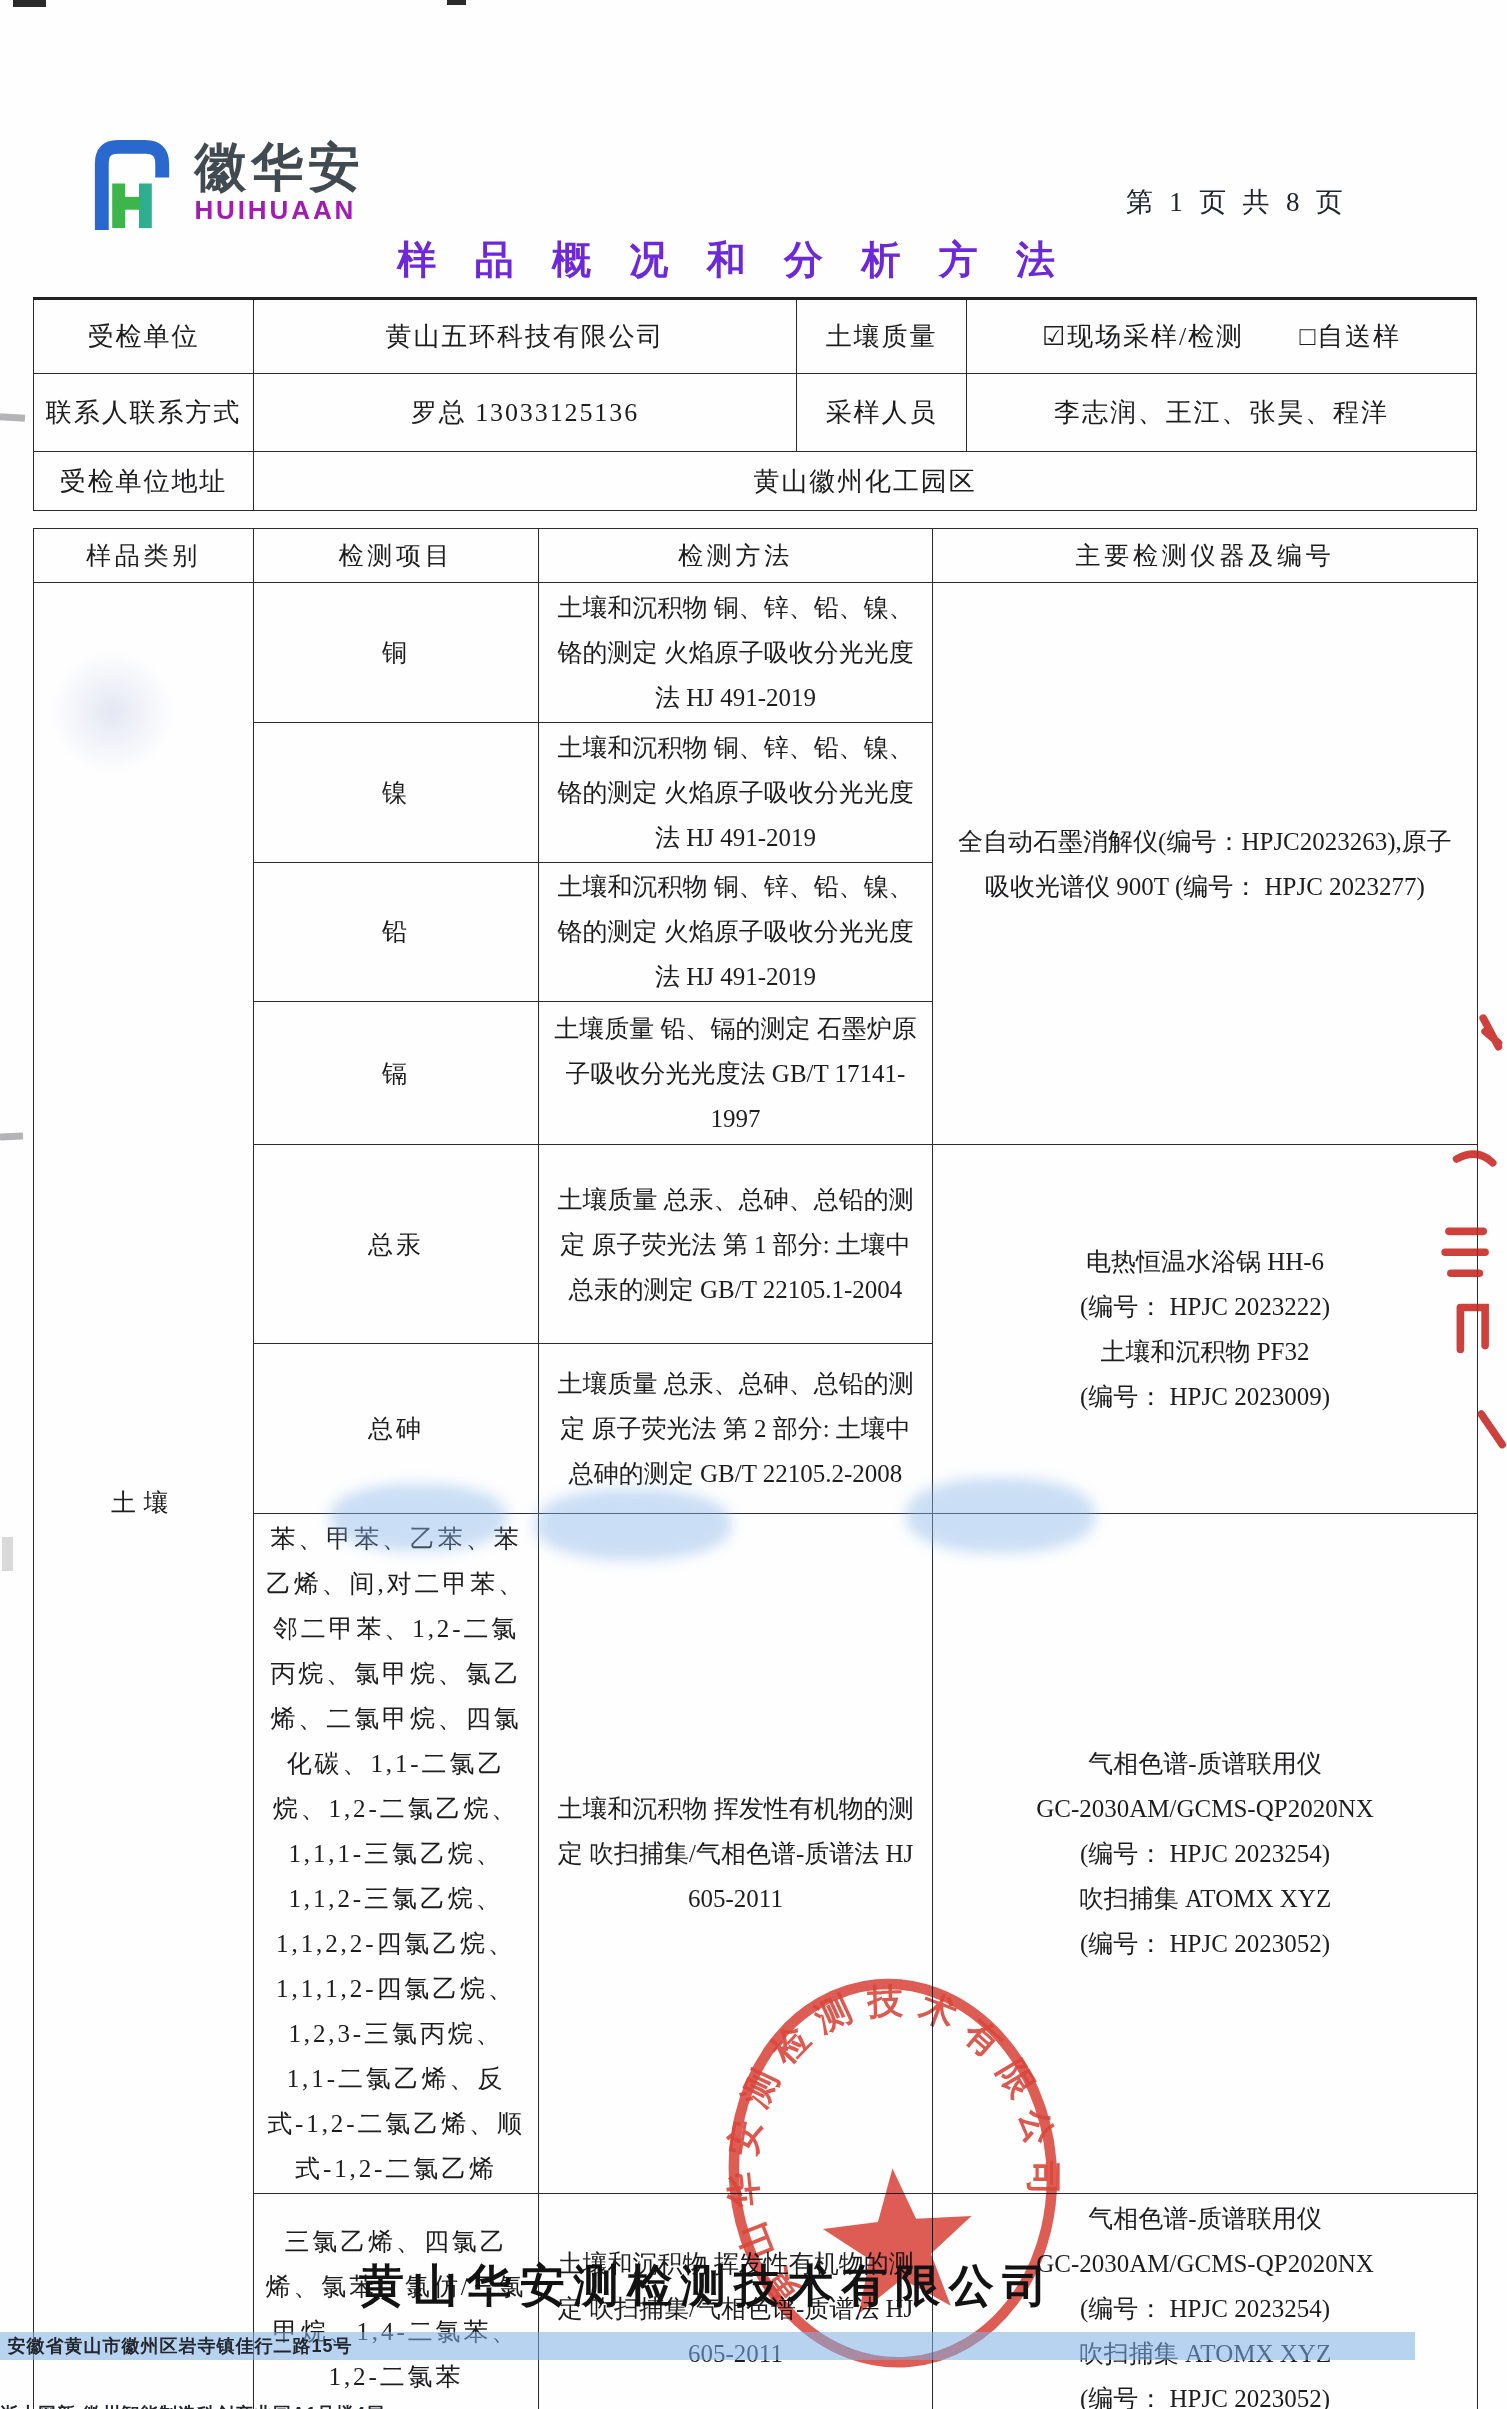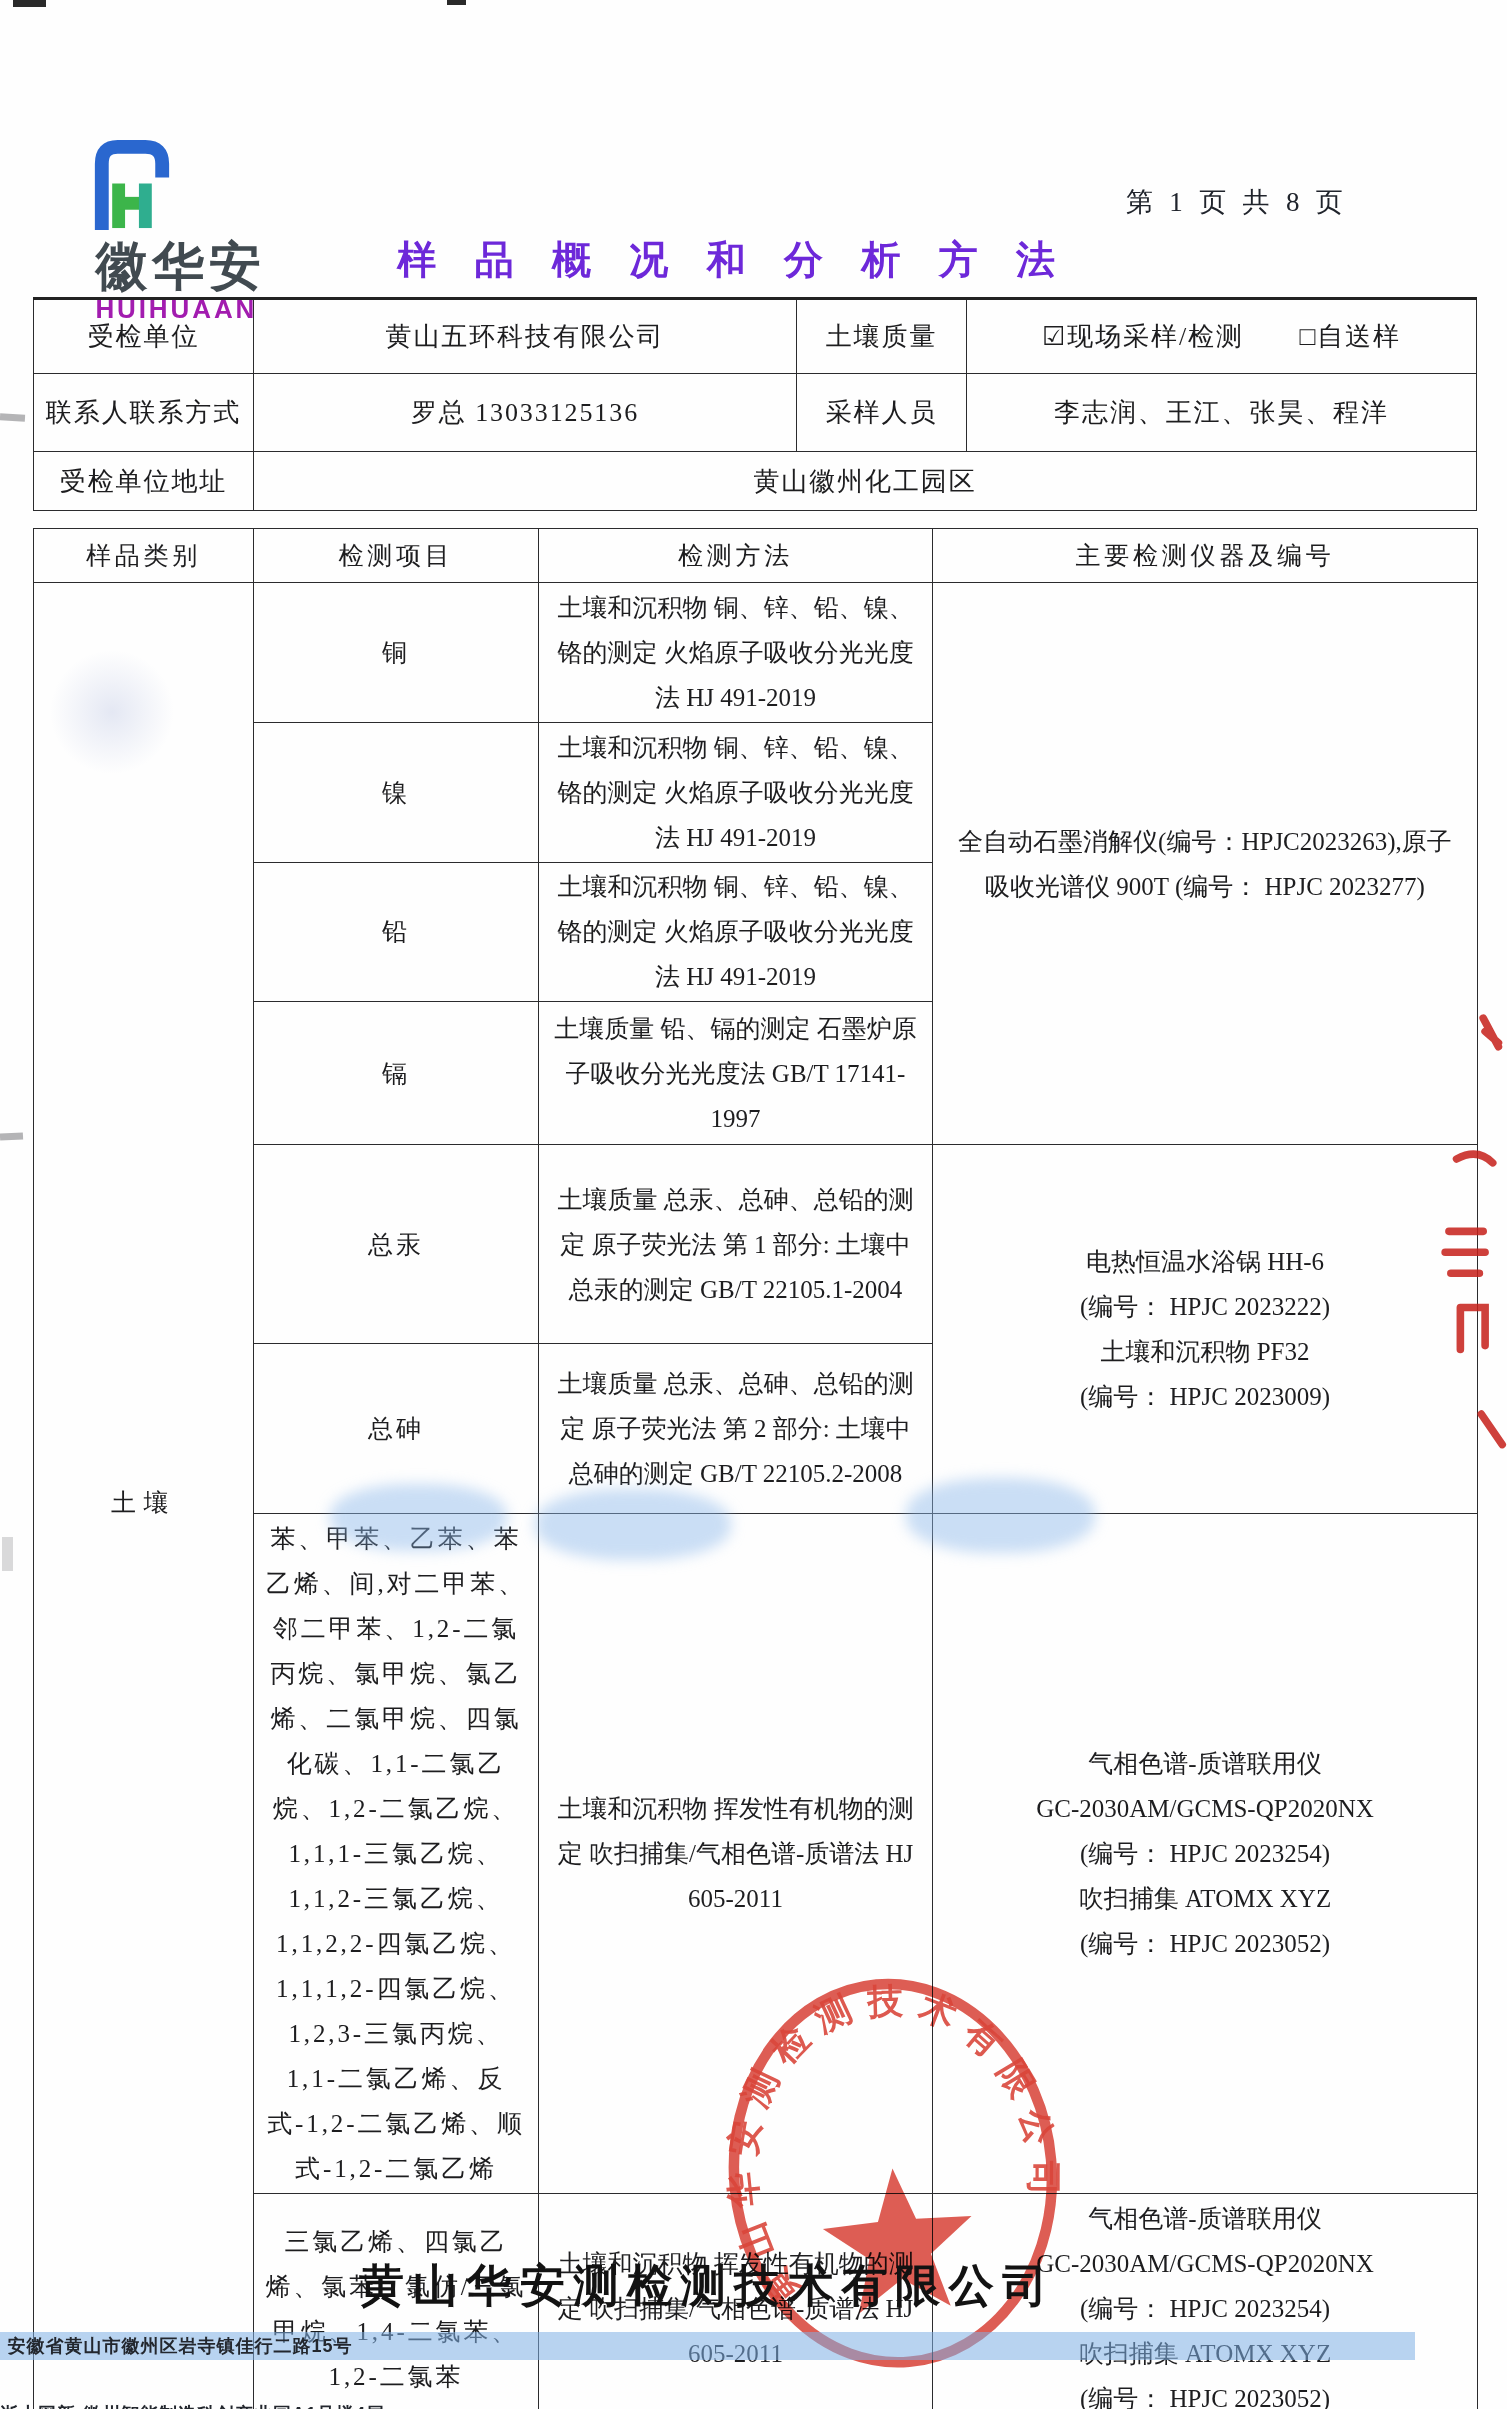--- a/index.html
+++ b/index.html
@@ -3,21 +3,21 @@
 <meta charset="utf-8">
 <style>
   * { margin:0; padding:0; box-sizing:border-box; }
   body { background:#e8e8e8; }
   .page {
     position:relative; width:1507px; height:2410px; margin:0 auto;
     background:#fefefe; overflow:hidden;
     font-family:"Liberation Serif", serif; color:#1d1d1f;
   }
   
-  .logo-wrap { position:absolute; left:82px; top:134px; display:flex; align-items:flex-start;flex-direction:column; }
+  .logo-wrap { position:absolute; left:82px; top:134px; display:flex; align-items:flex-start; }
   .logo-mark { width:99px; height:99px; }
   .logo-text { margin-left:13.4px; margin-top:5.7px; }
   .logo-cn {
     font-family:"Liberation Sans", sans-serif; font-weight:bold;
     font-size:52px; letter-spacing:4.8px; color:#414a50; line-height:1.05;
   }
   .logo-en {
     font-family:"Liberation Sans", sans-serif; font-weight:bold;
     font-size:26px; letter-spacing:2.9px; color:#a21caf; margin-top:1px;
   }

